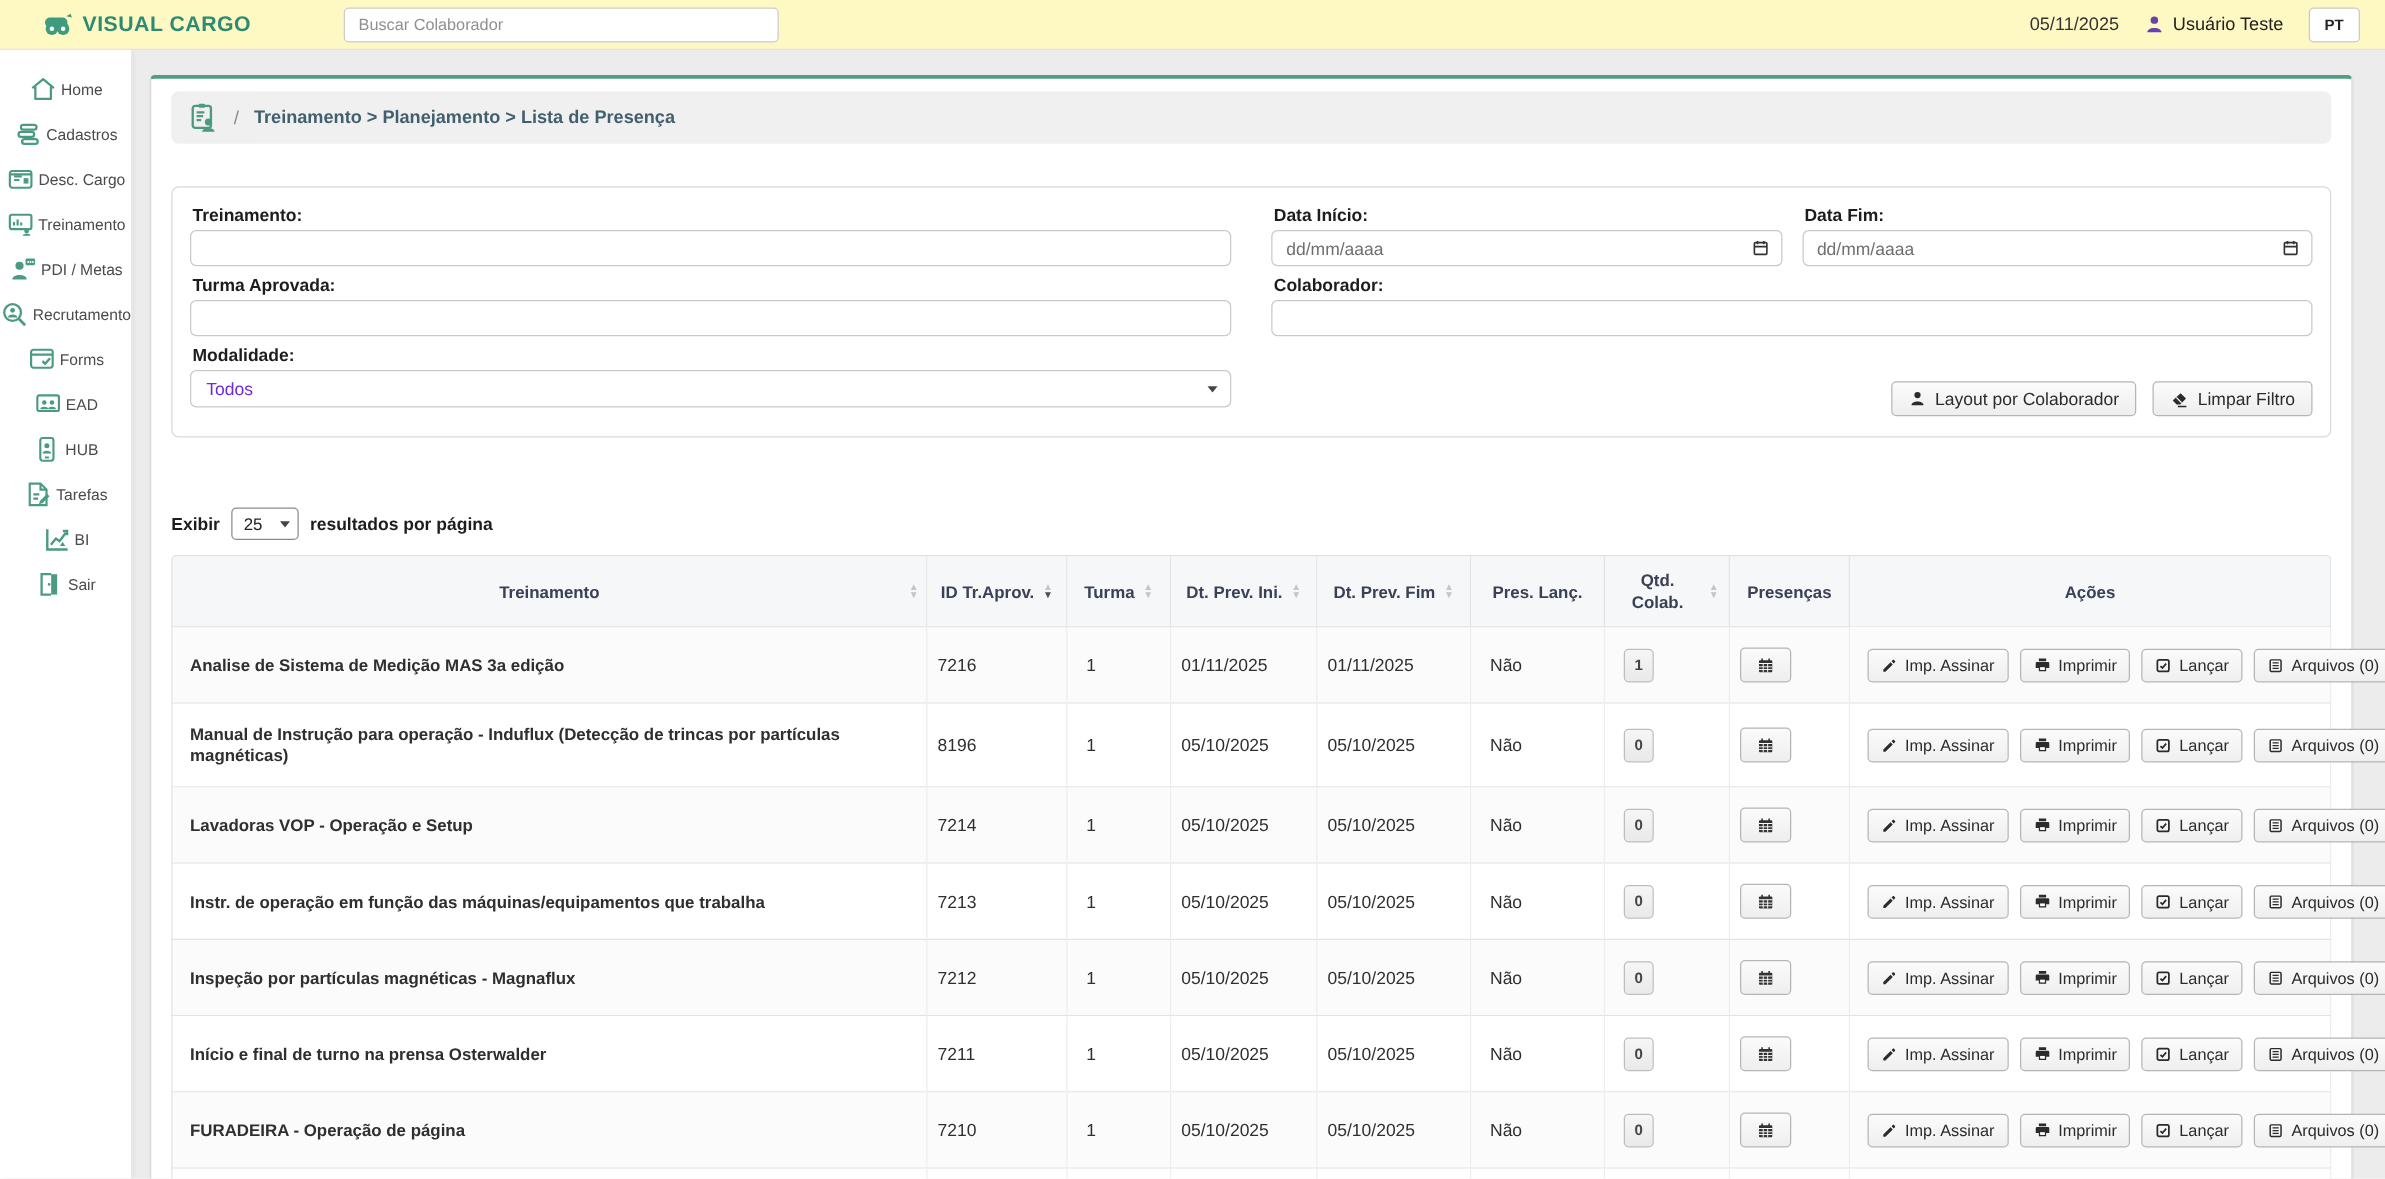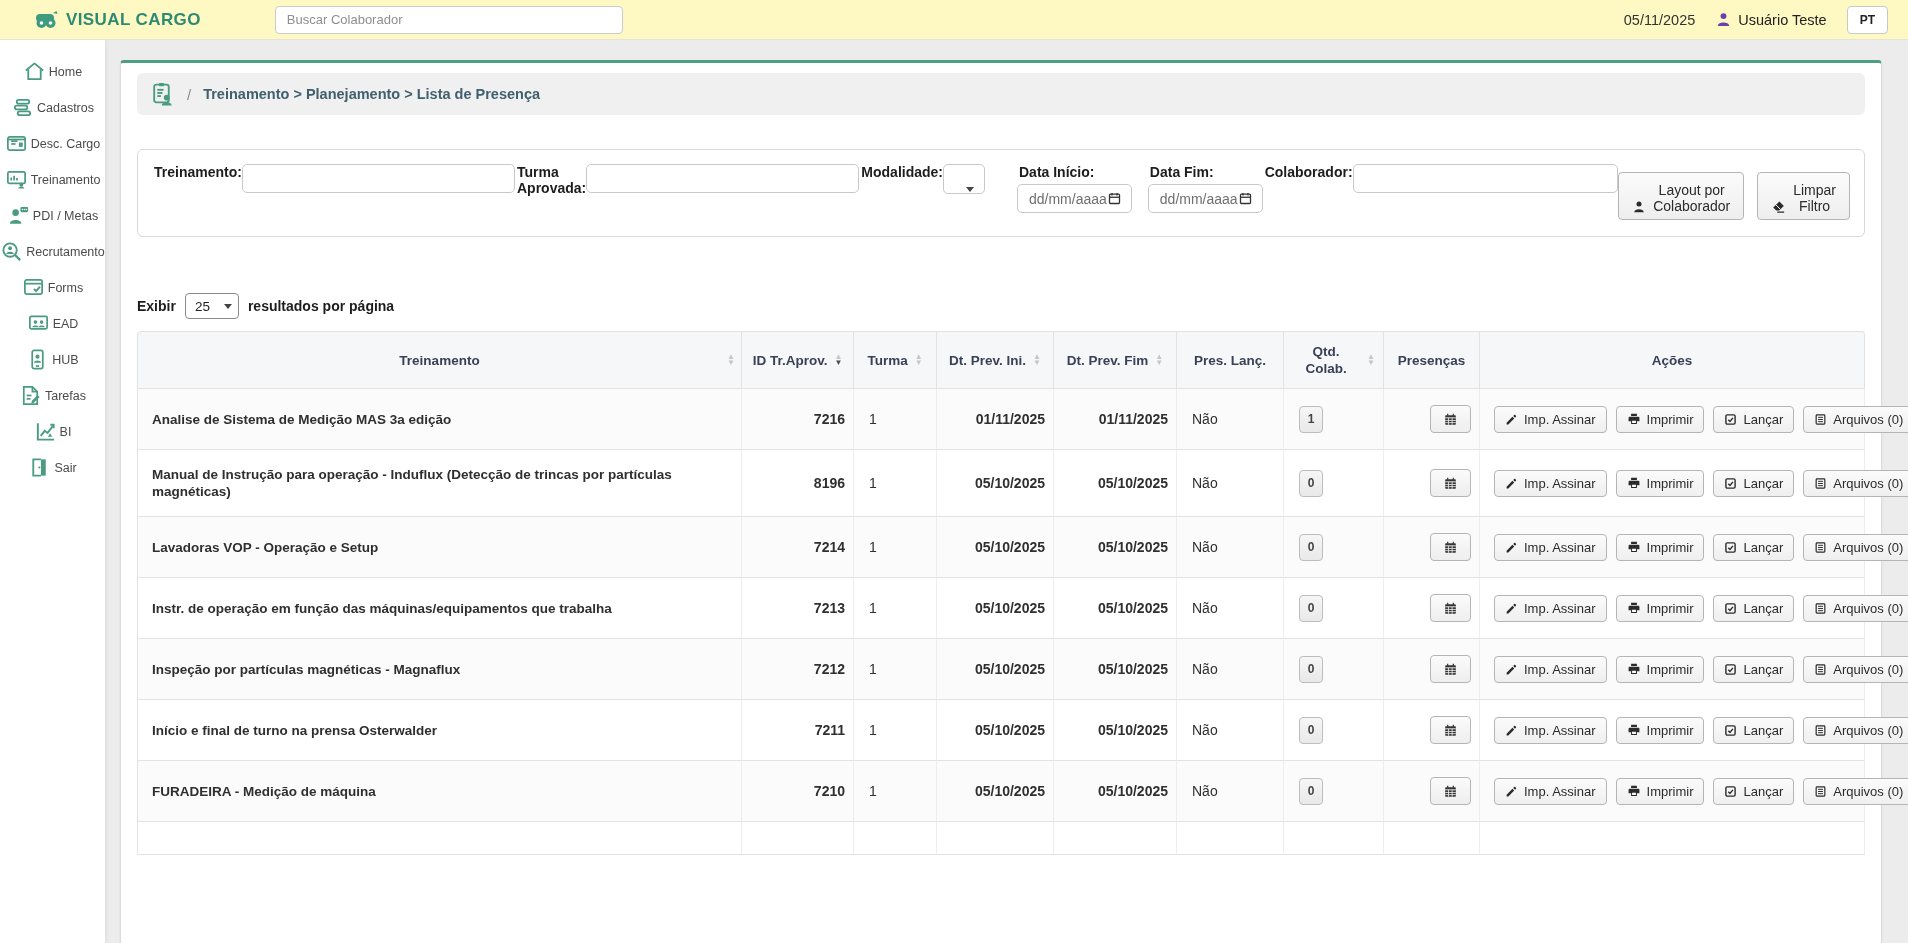--- a/index.html
+++ b/index.html
@@ -49,21 +49,21 @@
     background:#f0f0f0; border-radius:6px; height:42px;
     display:flex; align-items:center; gap:12px; padding:0 13px;
   }
   .breadcrumb .sep { color:#8a8a8a; font-size:15px; }
   .breadcrumb .crumb { color:#41606e; font-weight:bold; font-size:14.5px; cursor:pointer; }
   
   .filter-panel {
     border:1px solid #d9d9d9; border-radius:6px; margin-top:34px; padding:14px 14px 16px;
     display:grid; grid-template-columns:1fr 1fr; column-gap:32px;
   }
-  .fcol { display:flex; flex-direction:row; }
+  .fcol { display:flex; flex-direction:column; }
   .flabel { font-weight:bold; font-size:14px; color:#1d1d1d; margin:0 0 4px 2px; line-height:16px; }
   .finput {
     height:29px; border:1px solid #c9c9c9; border-radius:5px; background:#fff;
     padding:0 11px; font-size:14px; font-family:inherit; color:#333; outline:none; margin-bottom:7px;
     width:100%;
   }
   .date-row { display:flex; gap:16px; }
   .date-field { flex:1; display:flex; flex-direction:column; }
   .fake-date {
     height:29px; border:1px solid #c9c9c9; border-radius:5px; background:#fff; margin-bottom:7px;
@@ -76,23 +76,23 @@
     border:1px solid #c9c9c9; border-radius:5px; background:#fff; color:#6d28d9;
     font-size:14px; font-family:inherit; padding:0 28px 0 12px; outline:none; cursor:pointer;
   }
   .chev {
     position:absolute; right:11px; top:50%; margin-top:-2px; pointer-events:none;
     width:0; height:0; border-left:4.5px solid transparent; border-right:4.5px solid transparent;
     border-top:5px solid #444;
   }
   .fbuttons { margin-top:auto; display:flex; justify-content:flex-end; gap:13px; }
   .btn {
-    display:inline-flex; align-items:flex-end; gap:7px;
+    display:inline-flex; align-items:center; gap:7px;
     background:linear-gradient(#fbfbfb,#eeeeee); border:1px solid #b5b5b5; border-radius:4px;
-    color:#2b2b2b; font-size:14px; font-family:inherit; height:48px; padding:5px 13px; cursor:pointer;
+    color:#2b2b2b; font-size:14px; font-family:inherit; height:28px; padding:5px 13px; cursor:pointer;
   }
   
   .exibir-row { margin-top:56px; display:flex; align-items:center; gap:9px; font-size:14px; font-weight:bold; color:#1d1d1d; }
   .page-select-wrap { position:relative; }
   .page-select-wrap select {
     -webkit-appearance:none; appearance:none; width:54px; height:26px;
     border:1px solid #8a8a8a; border-radius:4px; background:#fff; color:#222;
     font-size:13.5px; font-family:inherit; padding:0 18px 0 9px; outline:none; cursor:pointer;
   }
   .page-select-wrap .chev { right:7px; }
@@ -110,21 +110,21 @@
   .sort i { font-style:normal; }
   .sort.s-desc .dn { color:#4d4d4d; }
   table.grid td {
     border-bottom:1px solid #e3e3e3; border-right:1px solid #ededed;
     padding:16px 8px; vertical-align:middle; color:#2f2f2f; line-height:17px;
   }
   table.grid td:first-child { border-left:1px solid #e3e3e3; }
   table.grid tbody tr:nth-child(odd) { background:#fbfbfb; }
   table.grid tbody tr:nth-child(even) { background:#ffffff; }
   .cell-name { text-align:left; padding-left:14px !important; font-weight:bold; font-size:13.5px; color:#2b2b2b; }
-  .cell-center { text-align:right;font-weight:bold; }
+  .cell-center { text-align:left; }
   .cell-left { text-align:left; padding-left:15px !important; }
   .qtd-badge {
     display:inline-block; min-width:24px; text-align:center;
     background:linear-gradient(#f6f6f6,#e9e9e9); border:1px solid #bdbdbd; border-radius:4px;
     padding:4px 6px; font-size:12px; font-weight:bold; color:#444; cursor:pointer;
   }
   .cal-btn {
     display:inline-flex; align-items:center; justify-content:center; width:41px; height:28px;
     background:linear-gradient(#fbfbfb,#eeeeee); border:1px solid #b5b5b5; border-radius:4px; cursor:pointer;
   }
@@ -877,21 +877,21 @@
                         <line x1="7.5" y1="12" x2="16.5" y2="12" stroke="#2b2b2b" stroke-width="1.8"></line>
                         <line x1="7.5" y1="16" x2="16.5" y2="16" stroke="#2b2b2b" stroke-width="1.8"></line>
                       </svg>
                     </span>
                     <span>Arquivos (0)</span>
                   </button>
                 </div>
               </td>
             </tr>
             <tr>
-              <td class="cell-name"><span>FURADEIRA - Medição de máquina</span></td>
+              <td class="cell-name"><span>FURADEIRA - Operação de página</span></td>
               <td class="cell-center"><span>7210</span></td>
               <td class="cell-left"><span>1</span></td>
               <td class="cell-center"><span>05/10/2025</span></td>
               <td class="cell-center"><span>05/10/2025</span></td>
               <td class="cell-left"><span>Não</span></td>
               <td class="cell-left"><span class="qtd-badge">0</span></td>
               <td class="cell-center"><button class="cal-btn">
                   <span class="icn">
                     <svg width="15" height="15" viewBox="0 0 24 24">
                       <rect x="3.5" y="5" width="17" height="15.5" rx="1.2" fill="#333"></rect>

